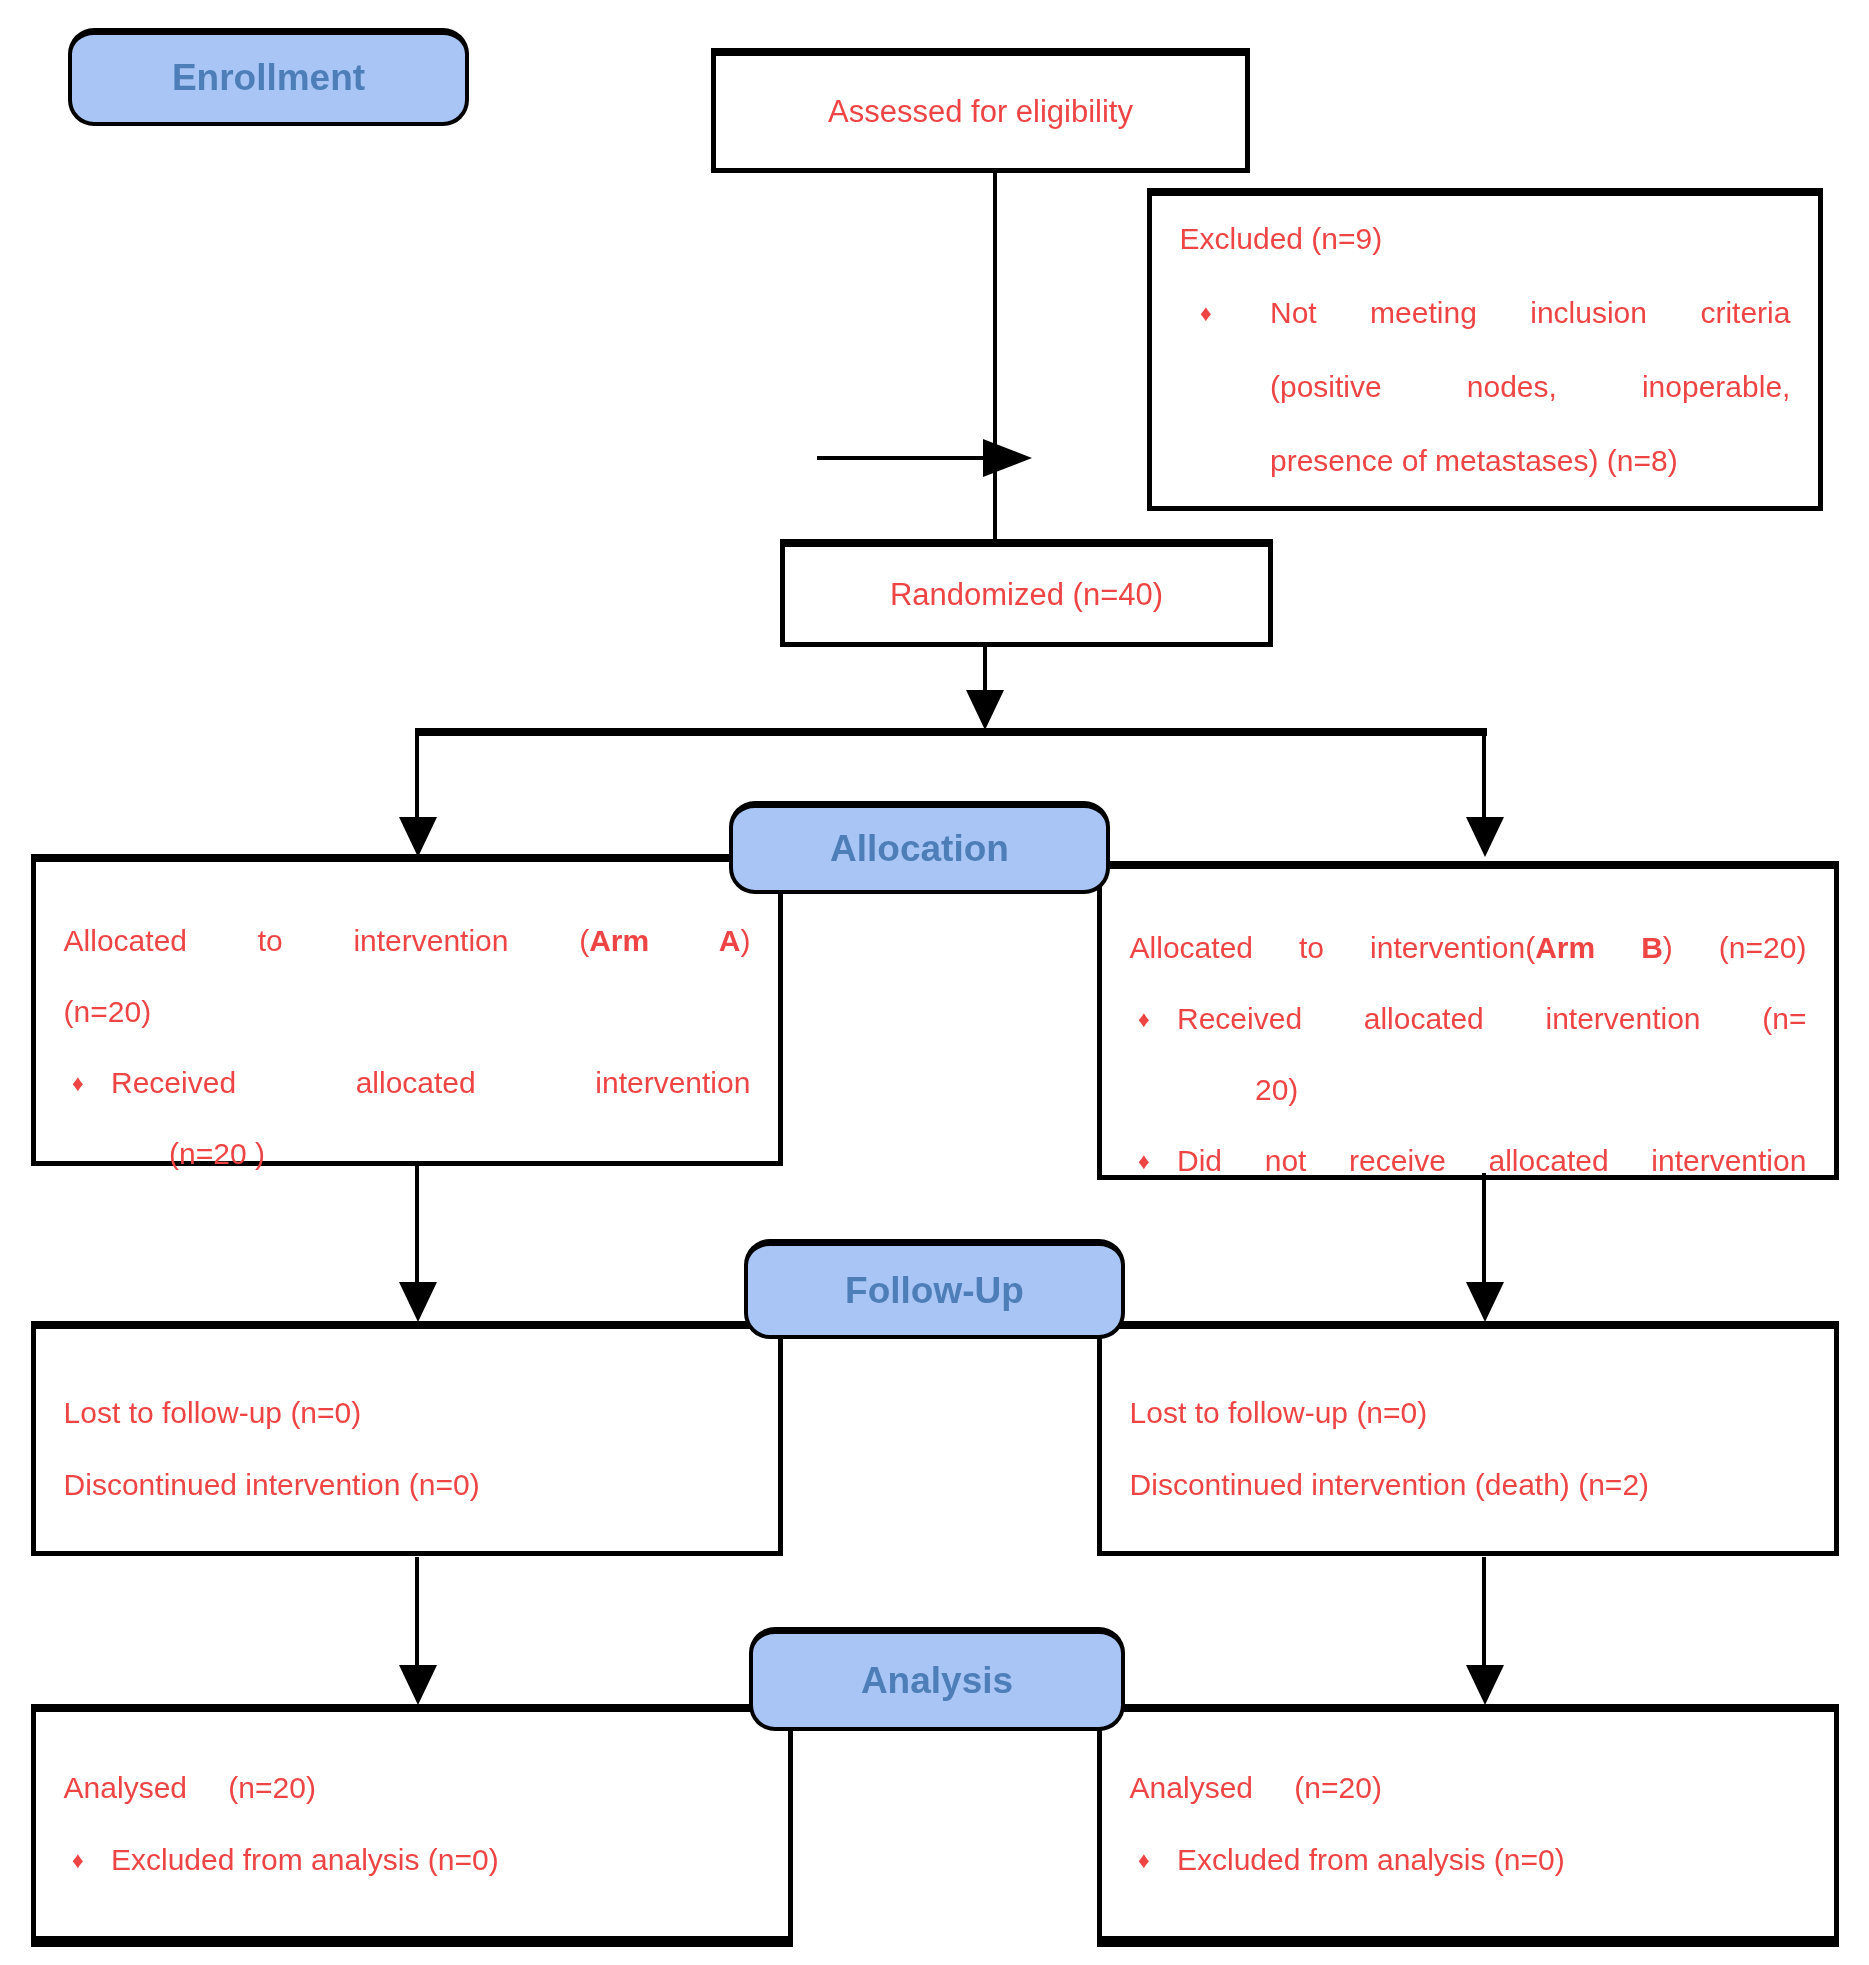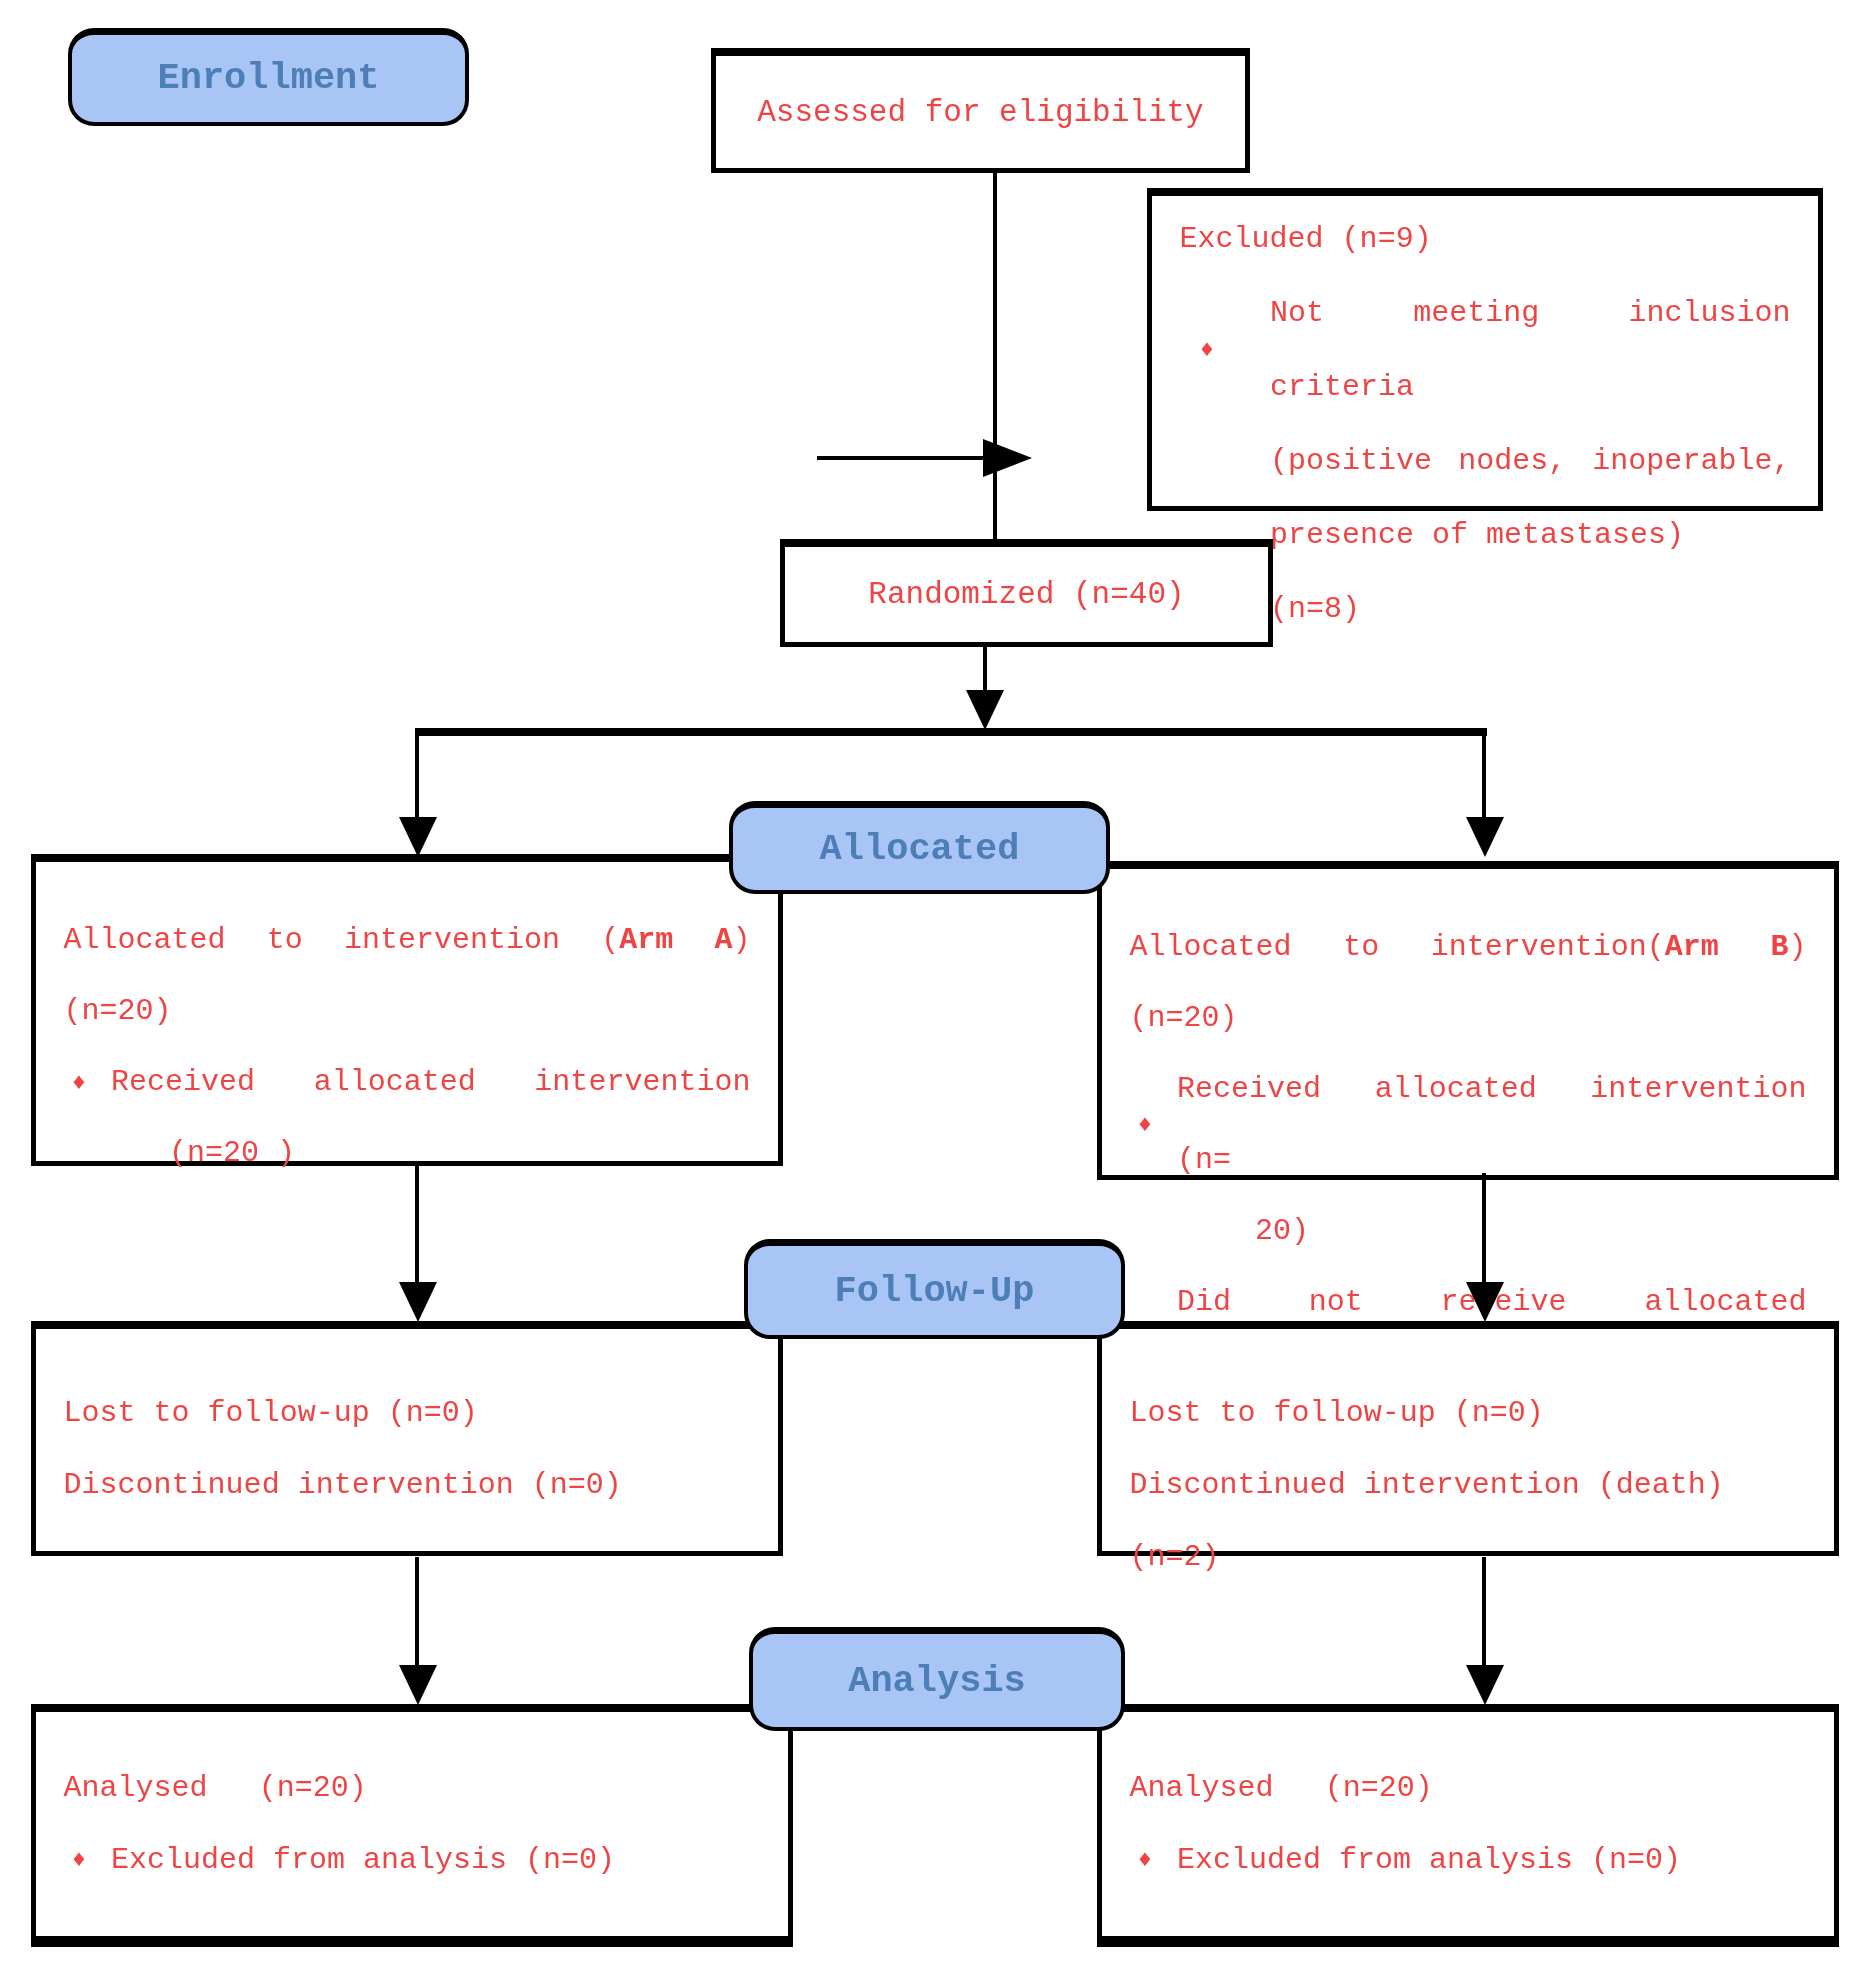--- a/index.html
+++ b/index.html
@@ -3,21 +3,20 @@
 <meta charset="utf-8">
 <style>
   html, body { margin: 0; padding: 0; background: #ffffff; }
   body { font-family: "Liberation Sans", sans-serif; }
   #canvas {
     position: relative;
     width: 1869px;
     height: 1965px;
     background: var(--background, #ffffff);
     overflow: hidden;
-    font-family: Liberation Mono, monospace;
   }
   .abs { position: absolute; box-sizing: border-box; }
 
   
   .wbox {
     background: var(--background, #fff);
     border: 5px solid var(--border, #000);
     border-top-width: 8.5px;
     color: #ef4444;
     font-size: 30px;
@@ -141,21 +140,21 @@
       <span class="diamond">♦</span>
       <span>Received allocated intervention (n=</span>
     </div>
     <div class="line cont-b">20)</div>
     <div class="line js bullet-line">
       <span class="diamond">♦</span>
       <span>Did not receive allocated intervention</span>
     </div>
   </div>
 
-  <div class="abs stage" style="left:729px; top:801px; width:381px; height:93px;">Allocated</div>
+  <div class="abs stage" style="left:729px; top:801px; width:381px; height:93px;">Allocation</div>
 
   <div class="abs vline" style="left:415px; top:1166px; width:4px; height:118px;"></div>
   <div class="abs head-down" style="left:399px; top:1282px;"></div>
   <div class="abs vline" style="left:1482px; top:1173px; width:4px; height:110px;"></div>
   <div class="abs head-down" style="left:1466px; top:1282px;"></div>
 
   <div class="abs wbox" style="left:31px; top:1321px; width:752px; height:235px; padding-top:48px; line-height:72px;">
     <div class="line">Lost to follow-up (n=0)</div>
     <div class="line">Discontinued intervention (n=0)</div>
   </div>

